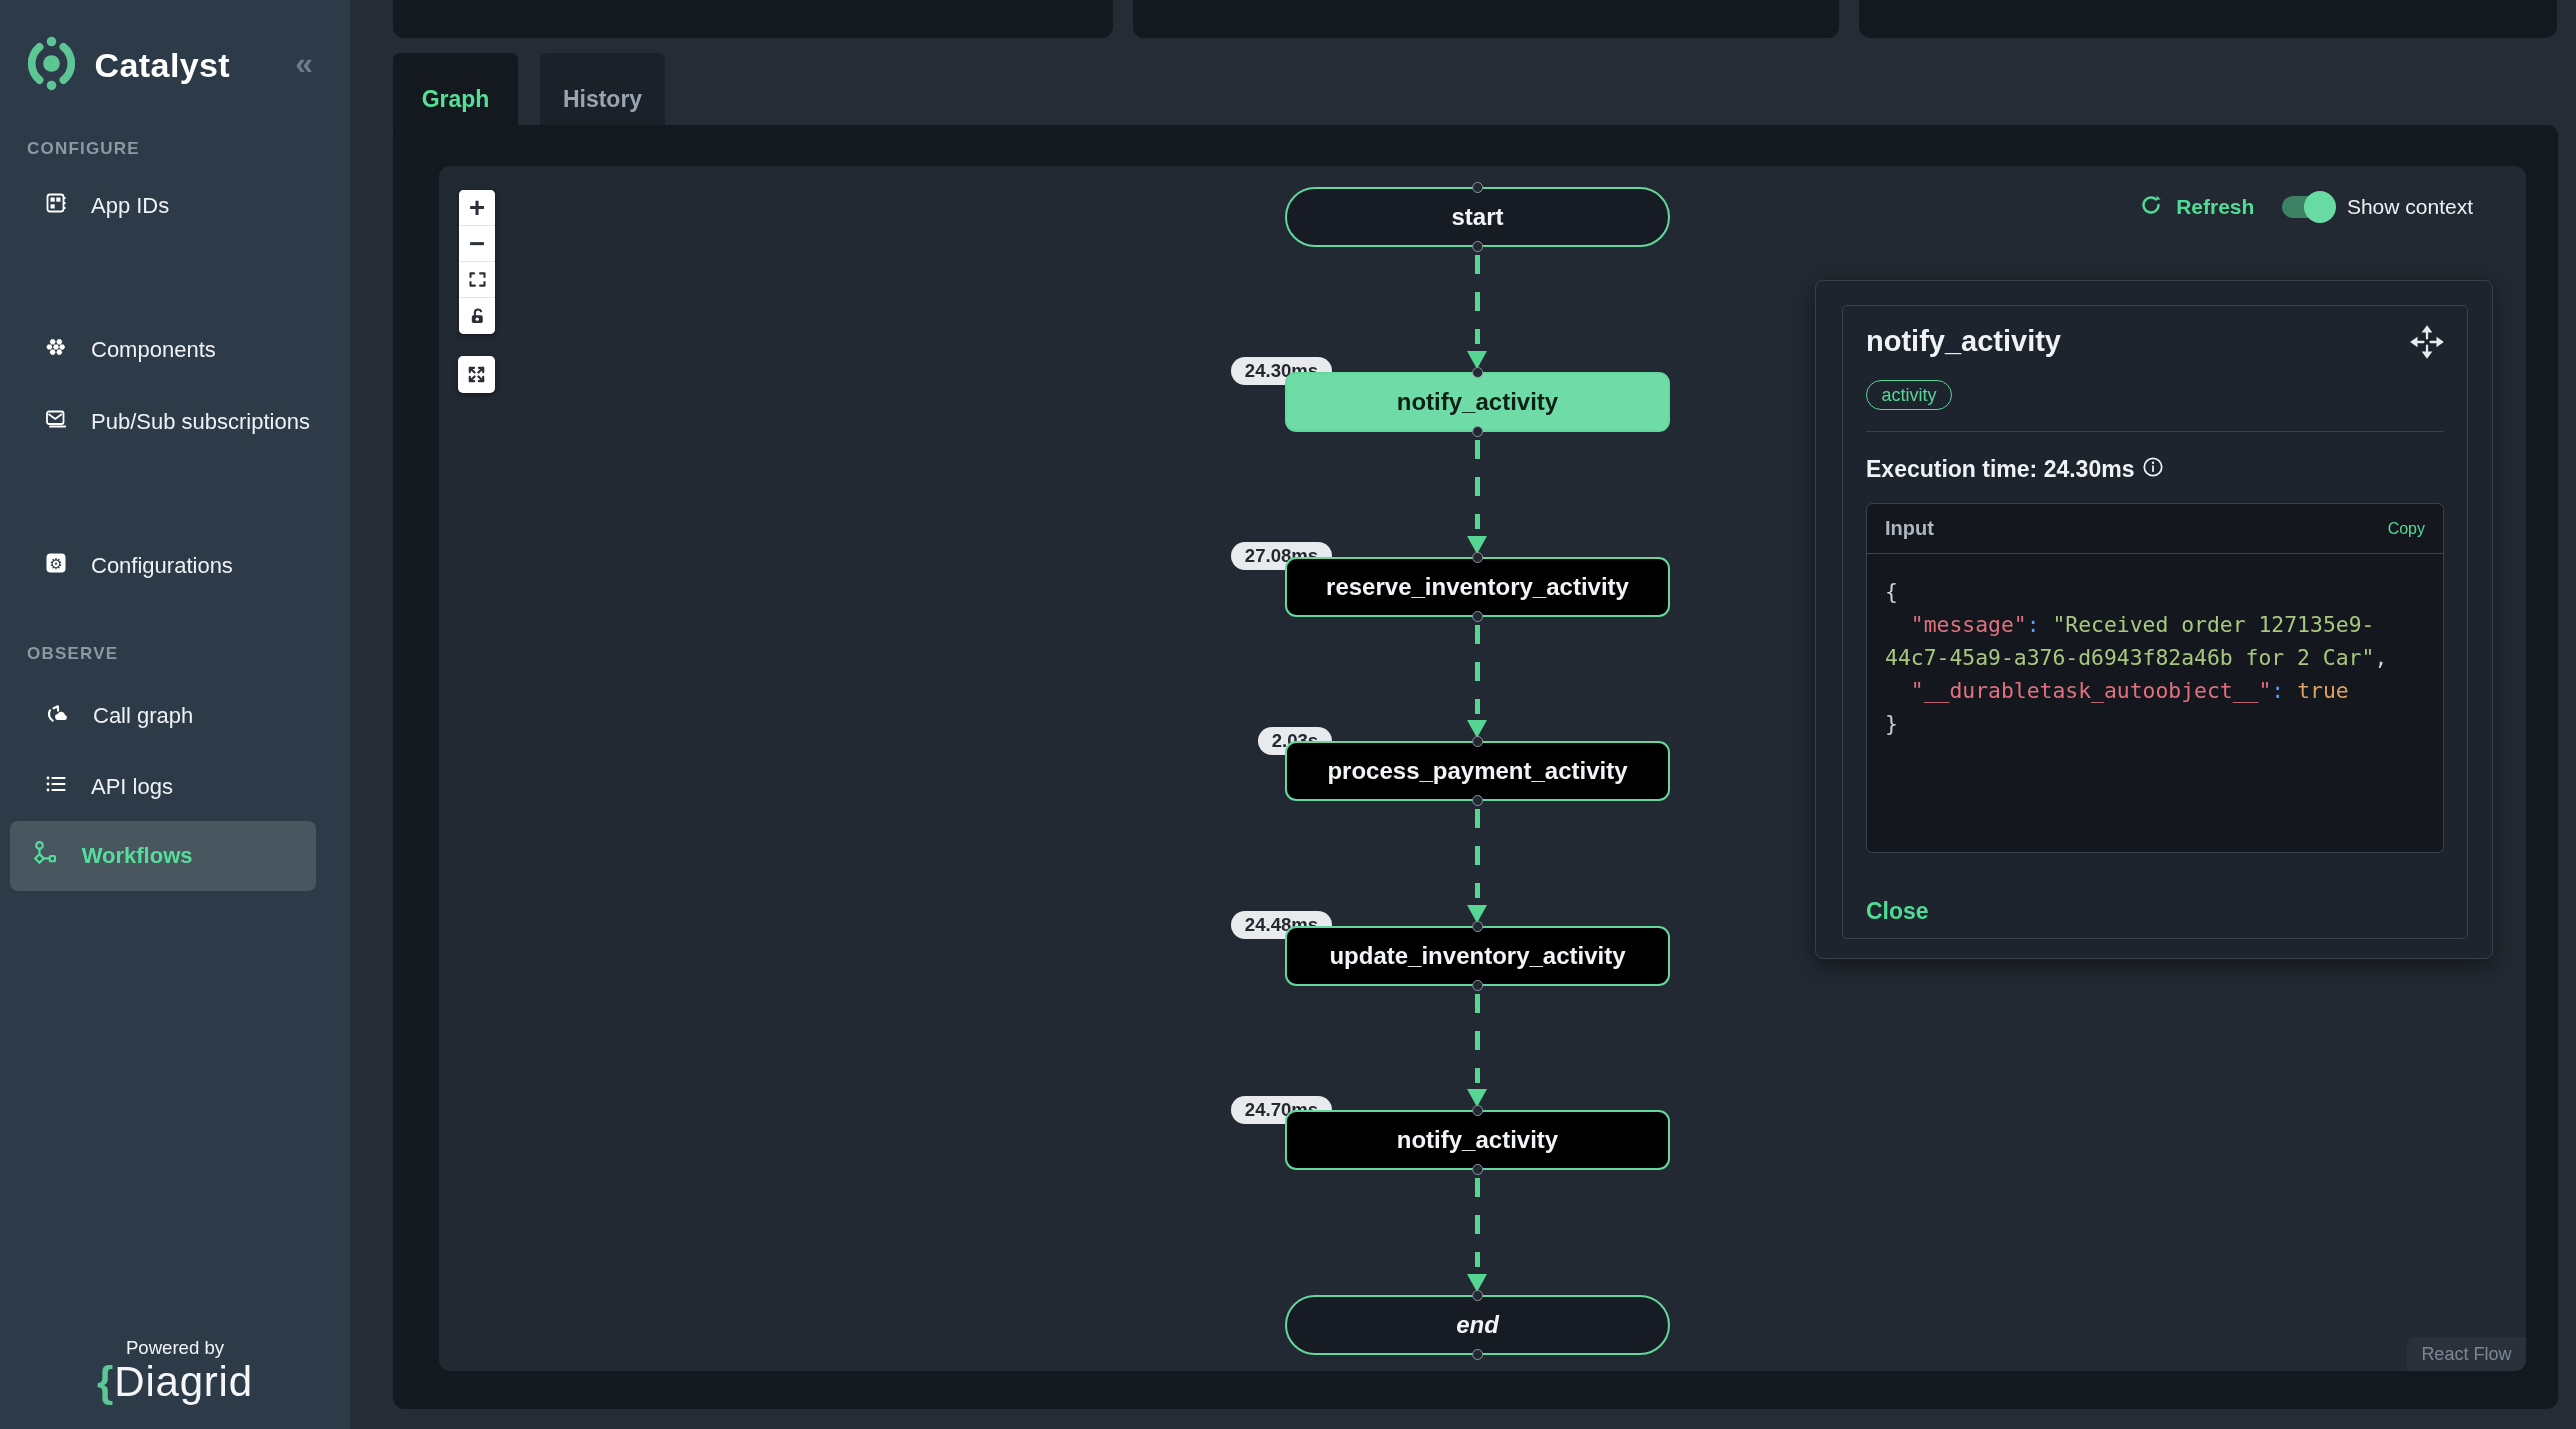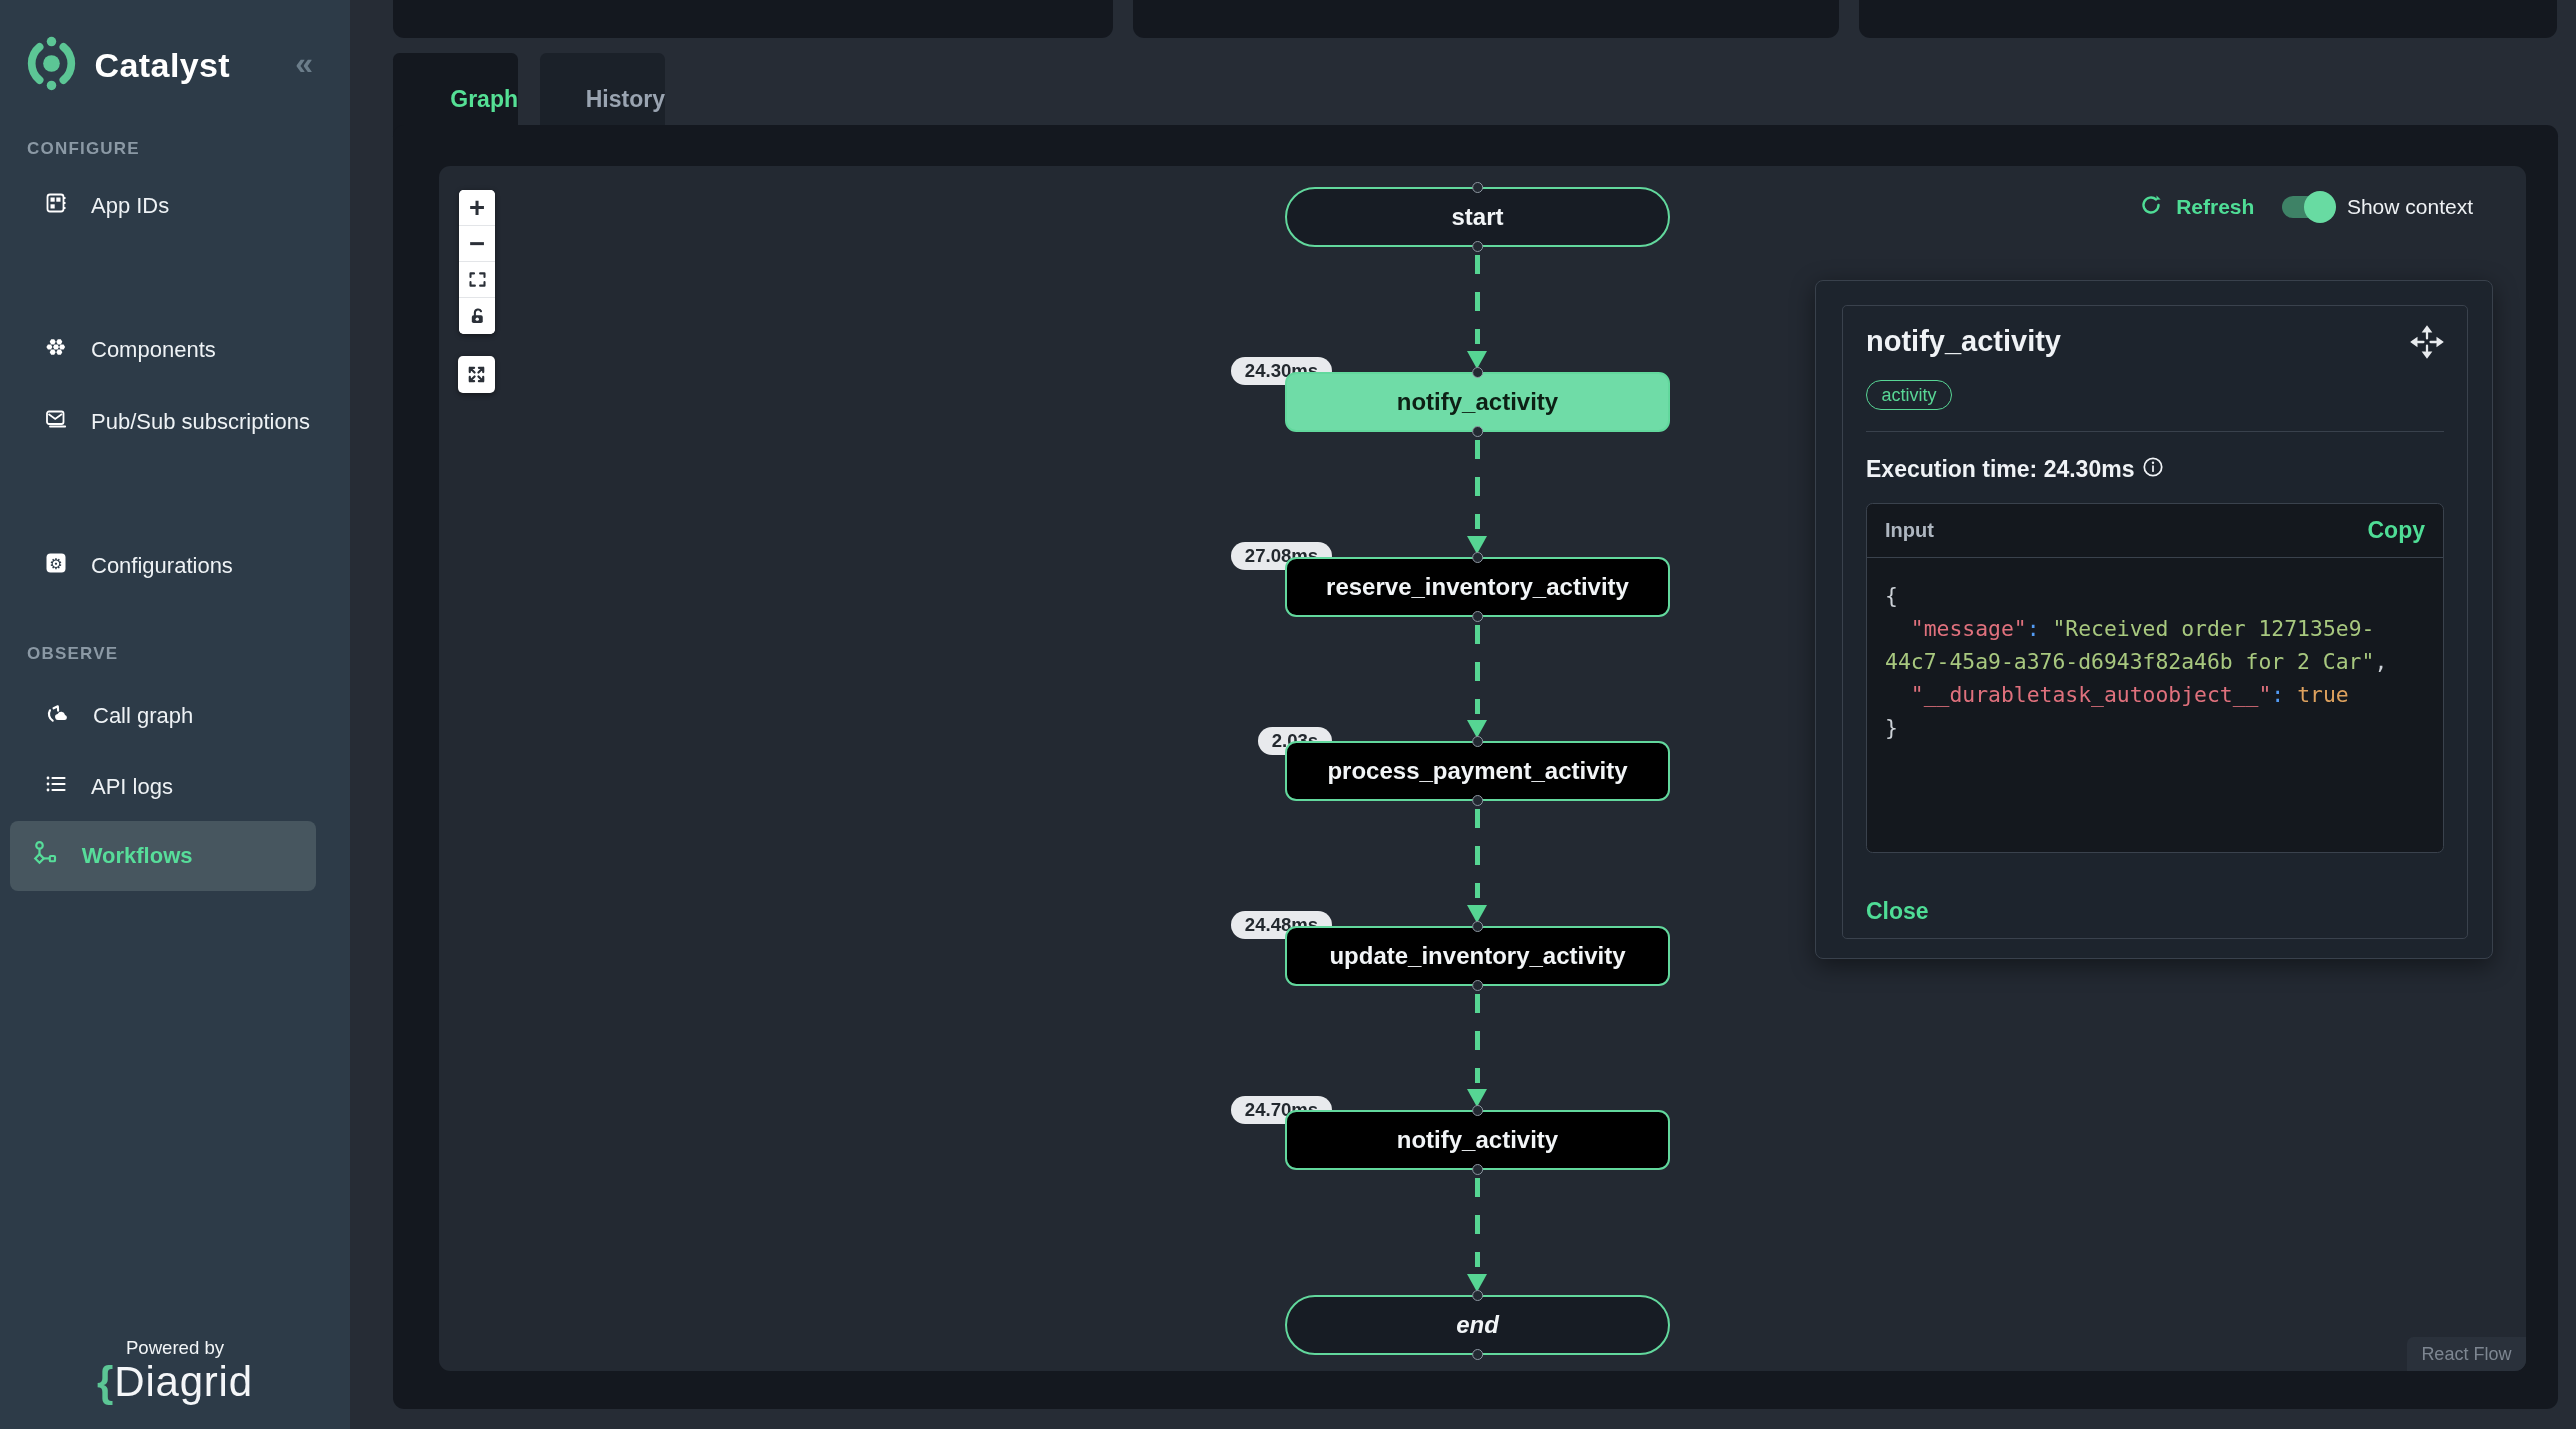--- a/index.html
+++ b/index.html
@@ -18,21 +18,21 @@
   .srow svg{flex:none;}
   .chev{margin-left:auto;margin-right:45px;display:flex;}
   .active-row{position:absolute;left:9.7px;top:821px;width:306px;height:70px;background:#47565f;border-radius:8px;display:flex;align-items:center;padding-left:23px;color:#57dd9a;font-size:22px;font-weight:bold;cursor:pointer;}
   .active-row .slabel{margin-left:23px;}
   .powered{position:absolute;left:0;top:1337px;width:350px;text-align:center;color:#f2f5f7;font-size:18.6px;}
   .wordmark{position:absolute;left:0;top:1358px;width:350px;text-align:center;font-size:42px;color:#f4f6f8;letter-spacing:0.8px;}
   .wordmark .brace{color:#5cc695;font-weight:bold;}
 
   
   .topcard{position:absolute;top:0;height:38px;background:#14181f;border-radius:0 0 11.3px 11.3px;}
-  .tab{position:absolute;top:53px;height:92px;width:125px;display:flex;align-items:center;justify-content:flex-end;font-size:23px;font-weight:bold;cursor:pointer;border-radius:6.5px 6.5px 0 0;}
+  .tab{position:absolute;top:53px;height:92px;width:125px;display:flex;align-items:center;justify-content:center;font-size:23px;font-weight:bold;cursor:pointer;border-radius:6.5px 6.5px 0 0;}
   .tab-active{background:#14181f;color:#55e095;}
   .tab-active .underline{position:absolute;left:0;bottom:0;width:100%;height:4px;background:#43cf87;border-radius:2.4px;}
   .tab-idle{background:#1b2129;color:#9aa4b1;}
   .content-card{position:absolute;left:393px;top:125px;width:2165px;height:1284px;background:#14181f;border-radius:11.3px;}
 
   
   .canvas{position:absolute;left:439px;top:166px;width:2087px;height:1205px;background:#232932;border-radius:11.3px;}
 
   .ctrl-stack{position:absolute;left:20px;top:24px;width:36px;background:#ffffff;border-radius:4.9px;box-shadow:0 1.6px 4.9px rgba(0,0,0,.4);overflow:hidden;}
   .ctrl-btn{width:36px;height:36px;display:flex;align-items:center;justify-content:center;color:#2b3038;font-size:27.5px;font-weight:bold;border-bottom:0.8px solid #e3e5e8;cursor:pointer;background:#fff;}
@@ -63,21 +63,21 @@
   .panel{position:absolute;left:1815px;top:280px;width:678px;height:679px;background:#1d242d;border:0.8px solid #39414c;border-radius:8px;box-shadow:0 6.5px 24px rgba(0,0,0,.45);}
   .panel-card{position:absolute;left:26px;top:24px;width:626px;height:634px;border:0.8px solid #3a424d;border-radius:4.9px;padding:19.4px 23px;}
   .panel-head{display:flex;align-items:flex-start;justify-content:space-between;}
   .panel-title{color:#f0f3f6;font-size:29px;font-weight:bold;}
   .chip{display:inline-block;margin-top:18px;border:1.6px solid #58d695;color:#58d695;font-size:18px;border-radius:16px;padding:3.2px 14.6px;}
   .pdivider{border-bottom:0.8px solid #39414c;margin-top:21px;}
   .exec-row{margin-top:24px;display:flex;align-items:center;gap:8px;color:#f0f3f6;font-size:23px;font-weight:bold;}
   .input-box{margin-top:19.4px;height:350px;background:#14181e;border:0.8px solid #3a424d;border-radius:6.5px;overflow:hidden;}
   .input-head{display:flex;align-items:center;justify-content:space-between;padding:13px 18px;border-bottom:0.8px solid #3a424d;}
   .input-title{color:#aeb6c0;font-size:20px;font-weight:bold;}
-  .copy{color:#4fdd96;font-size:23px;font-weight:bold;cursor:pointer;}
+  .copy{color:#4fdd96;font-size:16px;font-weight:normal;cursor:pointer;}
   .code{padding:21px 18px;font-family:"DejaVu Sans Mono", monospace;font-size:21.4px;line-height:33px;white-space:pre-wrap;overflow-wrap:break-word;color:#cdd2d8;}
   .tk-key{color:#e0717d;}
   .tk-colon{color:#539bf5;}
   .tk-str{color:#a8c87f;}
   .tk-bool{color:#dda15e;}
   .close{margin-top:45px;color:#4fdd96;font-size:23px;font-weight:bold;cursor:pointer;display:inline-block;}
 </style>
 </head>
 <body>
 

